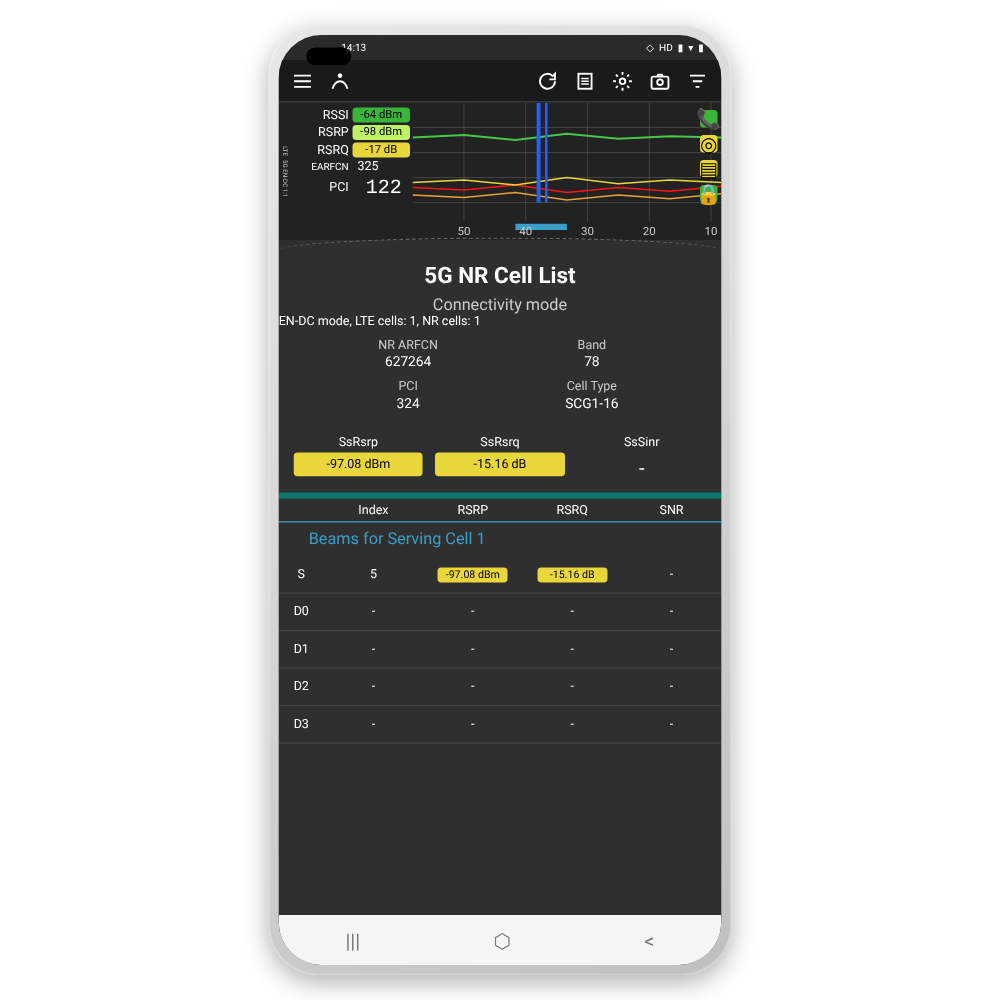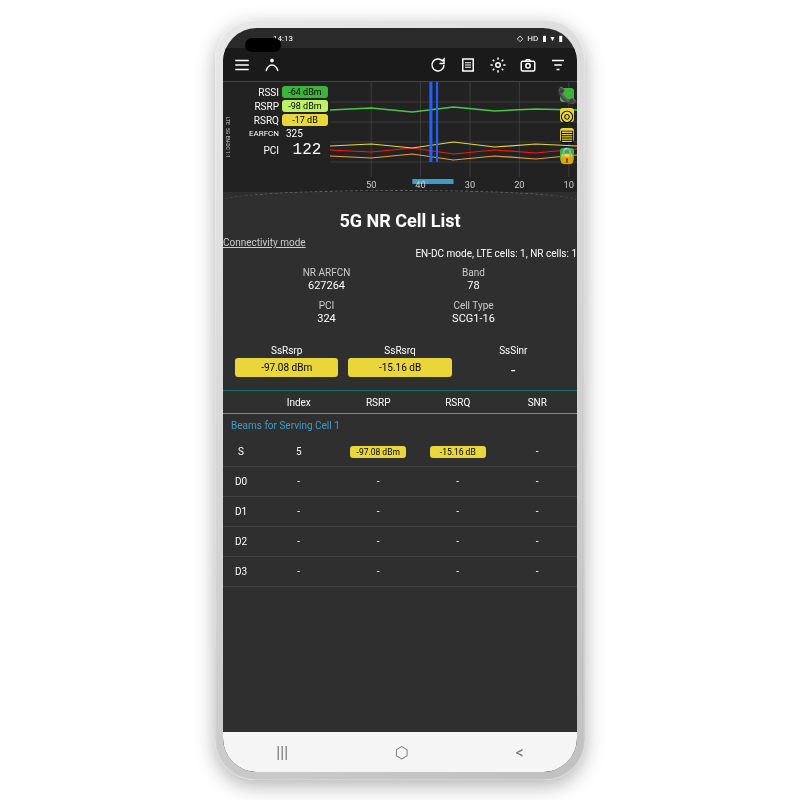--- a/index.html
+++ b/index.html
@@ -79,34 +79,34 @@
   .chart-plot { flex:1; position:relative; }
   svg.plot { width:100%; height:100%; display:block;}
   .chart-icons { position:absolute; right:3px; top:6px; display:flex; flex-direction:column; gap:6px;}
   .ci { width:14px; height:14px; border-radius:3px; display:flex; align-items:center; justify-content:center;}
   .divider-arc { height:16px; position:relative;}
   .divider-arc::before {
     content:""; position:absolute; left:0; right:0; top:-2px; height:20px;
     border-top:1px dashed #666; border-radius:50% 50% 0 0;
   }
   .section-title { text-align:center; font-size:18px; color:#fff; margin:2px 0 6px 0;font-weight:bold;}
-  .subtitle { font-size:10px; color:#ccc;text-decoration:underline;}
-  .subtitle2 { text-align:right; font-size:10px; color:#fff; margin-bottom:8px;padding-left:12px;}
+  .subtitle { text-align:center; font-size:13px; color:#ccc;}
+  .subtitle2 { text-align:left; font-size:10px; color:#fff; margin-bottom:8px;}
   .info-row { display:flex; padding:0 30px; margin-bottom:8px;}
   .info-cell { flex:1; text-align:center;}
   .info-lbl { font-size:10px; color:#ccc; }
   .info-val { font-size:11px; color:#fff; margin-top:1px;}
   .ss-row { display:flex; padding:0 12px; gap:10px; margin-bottom:10px;margin-top:20px;}
   .ss-cell { flex:1; text-align:center;}
   .ss-lbl { font-size:10px; color:#fff; margin-bottom:2px;}
   .ss-dash { color:#fff; padding-top:3px;}
-  .thead { display:flex; height:24px; align-items:center; border-top:1px solid #0f766e; border-bottom:1px solid #3a9ec9; font-size:10px; color:#fff;}
+  .thead { display:flex; height:24px; align-items:center; border-top:5px solid #0f766e; border-bottom:1px solid #3a9ec9; font-size:10px; color:#fff;}
   .thead div, .trow div { flex:1; text-align:center;}
   .thead .sm, .trow .sm { flex:0 0 36px;}
-  .beams-lbl { font-size:10px; color:#3a9ec9; padding:6px 8px;}
+  .beams-lbl { font-size:13px; color:#3a9ec9; padding:6px 8px;margin-left:16px;}
   .trow { display:flex; height:30px; align-items:center; border-bottom:1px solid #444; font-size:10px; color:#fff;}
   .trow .pill { font-size:8.5px; width:56px; min-width:0; margin:0 auto;}
   .navbar { height:40px; background:#f5f5f5; display:flex; justify-content:space-around; align-items:center; border-radius:0 0 32px 32px;}
   .nav-btn { color:#777; }
 </style>
 </head>
 <body>
 
 <div class="frame">
   <div class="screen">

